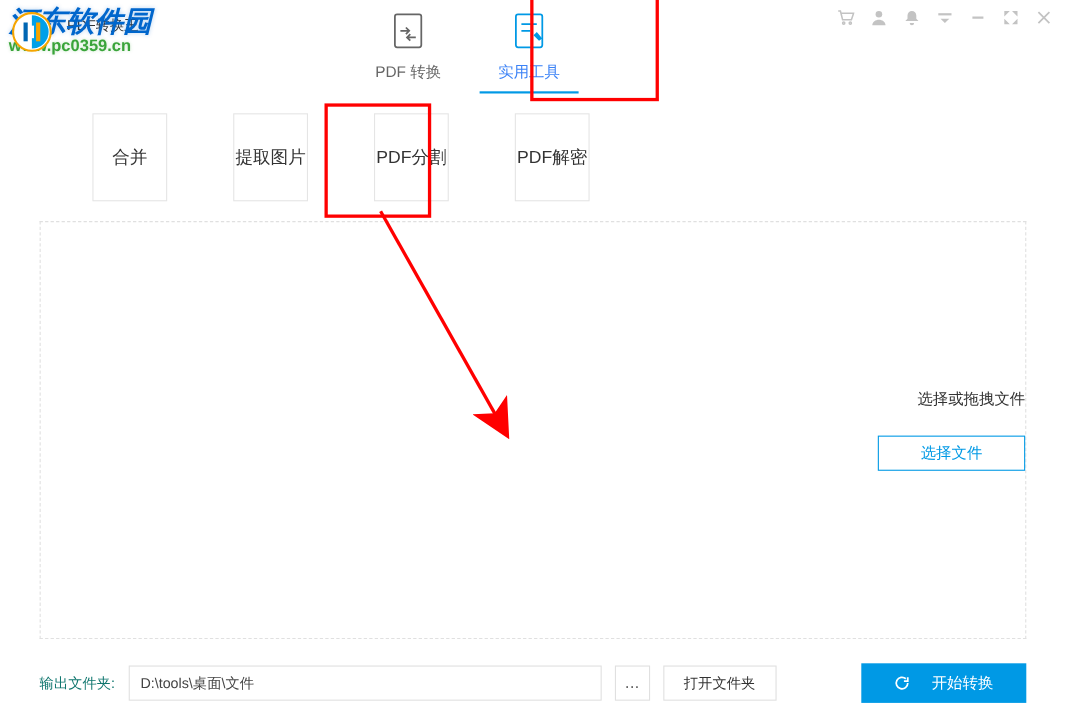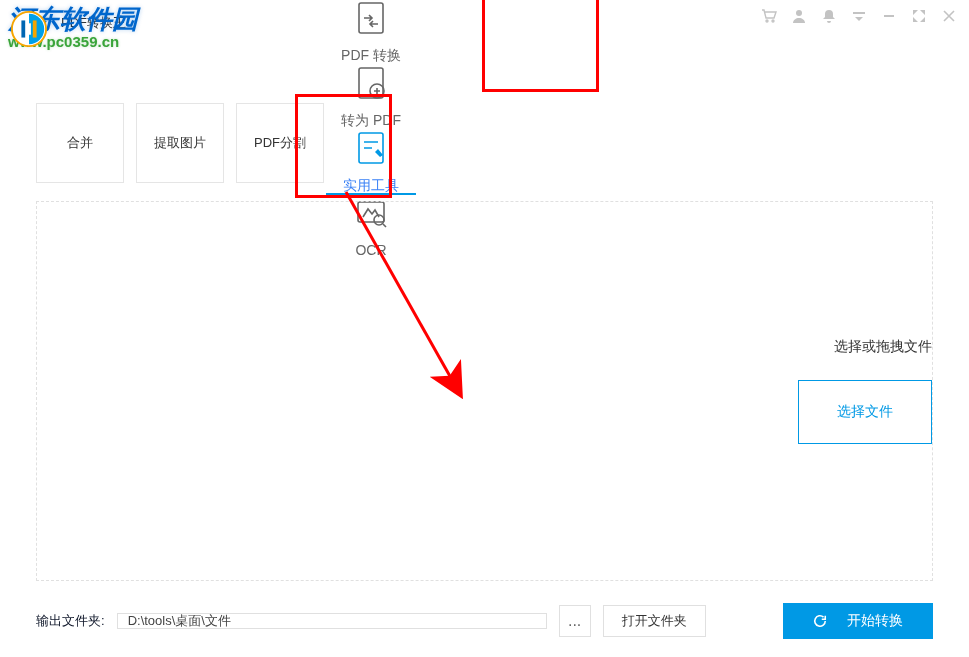--- a/index.html
+++ b/index.html
@@ -52,21 +52,20 @@
       left: 10px;
       top: 10px;
       width: 38px;
       height: 38px;
       z-index: 101;
     }
     .nav-tabs {
       display: flex;
       margin-left: 190px;
       height: 85px;
-      flex-direction: column;
     }
     .nav-tab {
       width: 110px;
       display: flex;
       flex-direction: column;
       align-items: center;
       justify-content: center;
       gap: 8px;
       font-size: 14px;
       color: #666;
@@ -104,31 +103,32 @@
     }
     .tb-icon { width: 16px; height: 16px; color: #c3c3c3; cursor: pointer; }
     .tb-icon svg { width: 100%; height: 100%; }
     .cards-row {
       display: flex;
       gap: 12px;
       padding: 0 36px;
       margin-top: 18px;
     }
     .tool-card {
-      width: 88px;
+      width: 68px;
       height: 80px;
       border: 1px solid #e5e5e5;
       display: flex;
       align-items: center;
       justify-content: center;
-      font-size: 13px;
+      font-size: 16px;
       color: #333;
       cursor: pointer;
       position: relative;
       background: #fff;
+      margin-left: 48px;
     }
     .tool-card.selected {
       border: 1px solid #0099e5;
       color: #0099e5;
     }
     .tool-card.selected::before {
       content: '';
       position: absolute;
       top: 0; left: 0;
       border-top: 20px solid #0099e5;
@@ -153,45 +153,45 @@
       position: relative;
     }
     .drop-text {
       font-size: 14px;
       color: #333;
     }
     .select-btn {
       border: 1px solid #0099e5;
       color: #0099e5;
       background: #fff;
-      padding: 22px 38px;
+      padding: 6px 38px;
       font-size: 14px;
       cursor: pointer;
     }
     .arrow-svg {
       position: absolute;
       left: 340px;
       top: 186px;
       pointer-events: none;
       z-index: 60;
     }
     .footer {
       position: absolute;
       bottom: 18px;
       left: 36px;
       right: 36px;
       display: flex;
       align-items: center;
       gap: 12px;
       font-size: 13px;
     }
-    .footer-label { color: #0f172a; }
+    .footer-label { color: #0f766e; }
     .path-input {
       border: 1px solid #e0e0e0;
-      height: 16px;
+      height: 32px;
       flex: 1;
       display: flex;
       align-items: center;
       padding: 0 10px;
       color: #444;
       max-width: 430px;
     }
     .browse-btn {
       width: 32px;
       height: 32px;
@@ -252,51 +252,30 @@
   <div class="nav-tabs">
     <div class="nav-tab">
       <span class="nav-icon">
         <svg viewBox="0 0 36 36" fill="none" stroke="#666" stroke-width="1.6">
           <rect x="6" y="3" width="24" height="30" rx="2"></rect>
           <path d="M11 18h8M16 15l3 3-3 3M25 24h-8M20 21l-3 3 3 3"></path>
         </svg>
       </span>
       <span>PDF 转换</span>
     </div>
-    <div class="nav-tab">
-      <span class="nav-icon">
-        <svg viewBox="0 0 36 36" fill="none" stroke="#666" stroke-width="1.6">
-          <rect x="6" y="3" width="24" height="30" rx="2"></rect>
-          <circle cx="24" cy="26" r="7"></circle>
-          <path d="M21 26h6M24 23v6"></path>
-        </svg>
-      </span>
-      <span>转为 PDF</span>
-    </div>
     <div class="nav-tab active">
       <span class="nav-icon">
         <svg viewBox="0 0 36 36" fill="none" stroke="#0099e5" stroke-width="1.6">
           <rect x="6" y="3" width="24" height="30" rx="2"></rect>
           <path d="M11 12h14M11 18h8"></path>
           <path d="M22 22l5 5 3-2-5-6-3 3z" fill="#0099e5" stroke="none"></path>
         </svg>
       </span>
       <span>实用工具</span>
     </div>
-    <div class="nav-tab">
-      <span class="nav-icon">
-        <svg viewBox="0 0 36 36" fill="none" stroke="#666" stroke-width="1.6">
-          <rect x="5" y="7" width="26" height="20" rx="2"></rect>
-          <path d="M10 22l5-8 4 5 3-4 4 7"></path>
-          <circle cx="26" cy="25" r="5"></circle>
-          <path d="M30 29l3 3"></path>
-        </svg>
-      </span>
-      <span>OCR</span>
-    </div>
   </div>
 
   <div class="titlebar-controls">
     <span class="tb-icon"><svg viewBox="0 0 16 16" fill="none" stroke="currentColor" stroke-width="1.4">
           <path d="M1 2h2l2 8h8l2-6H4"></path>
           <circle cx="6" cy="13" r="1"></circle>
           <circle cx="12" cy="13" r="1"></circle>
         </svg></span>
     <span class="tb-icon"><svg viewBox="0 0 16 16" fill="currentColor">
           <circle cx="8" cy="5" r="3"></circle>
@@ -326,20 +305,23 @@
 
 <div class="cards-row">
   <div class="tool-card">
       <span>合并</span>
     </div>
   <div class="tool-card">
       <span>提取图片</span>
     </div>
   <div class="tool-card">
       <span>PDF分割</span>
+    </div>
+  <div class="tool-card">
+      <span>PDF解密</span>
     </div>
 </div>
 
 <svg class="arrow-svg" width="170" height="230">
   <defs>
     <marker id="ah" markerWidth="12" markerHeight="12" refX="10" refY="6" orient="auto">
       <path d="M0 0L12 6L0 12L3 6z" fill="#ff0000"></path>
     </marker>
   </defs>
   <line x1="6" y1="6" x2="120" y2="208" stroke="#ff0000" stroke-width="3" marker-end="url(#ah)"></line>

